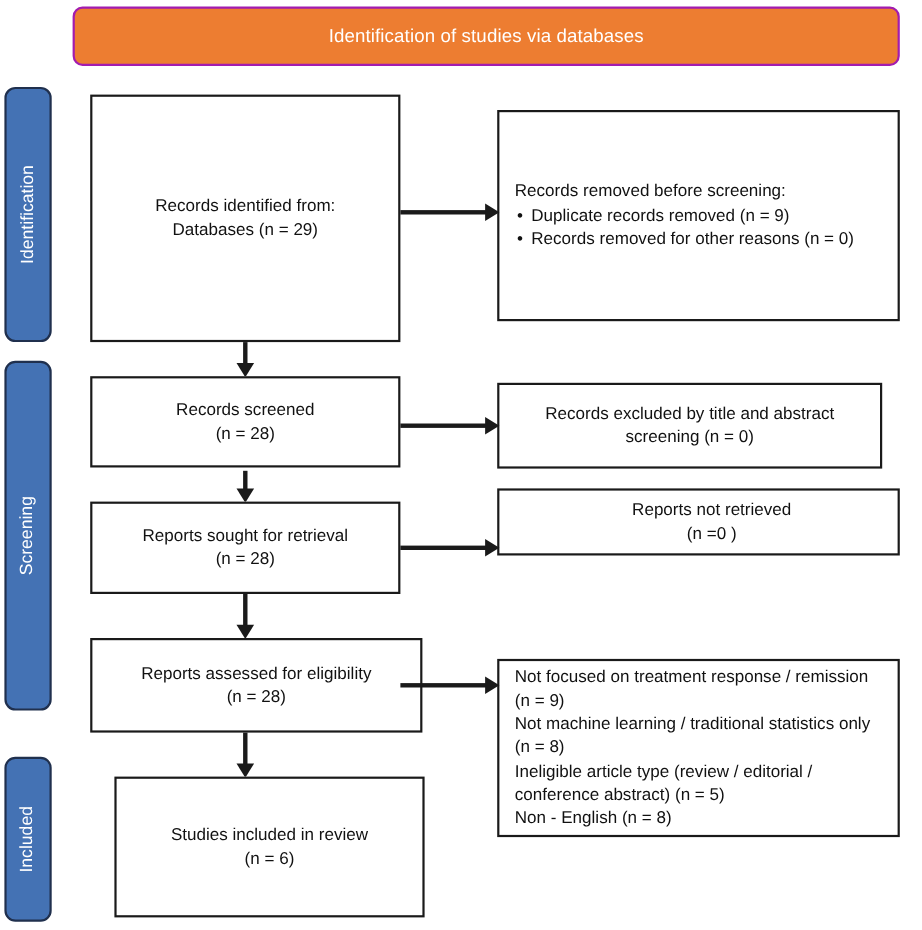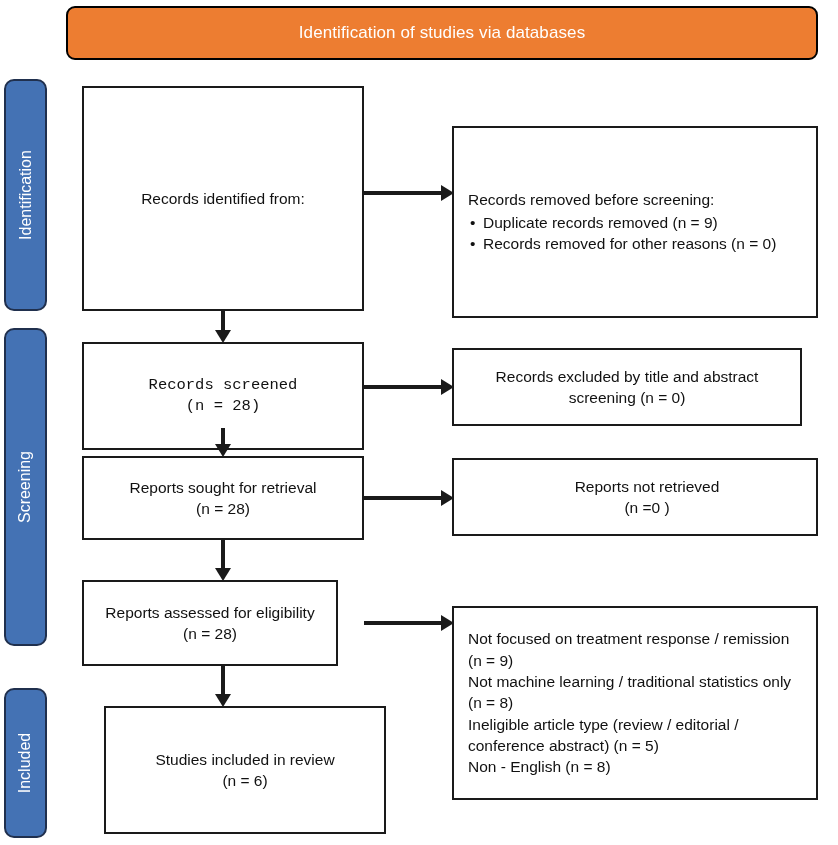--- a/index.html
+++ b/index.html
@@ -17,21 +17,21 @@
   }
 
   
   .banner {
     position: absolute;
     left: 66px;
     top: 6px;
     width: 752px;
     height: 54px;
     background: #ED7D31;
-    border: 2px solid #000000;
+    border: 2px solid #a21caf;
     border-radius: 9px;
     box-sizing: border-box;
     display: flex;
     align-items: center;
     justify-content: center;
   }
   .banner-text {
     color: #ffffff;
     font-size: 17px;
     letter-spacing: .1px;
@@ -67,36 +67,36 @@
     background: #ffffff;
     border: 2px solid #1a1a1a;
     box-sizing: border-box;
     display: flex;
     align-items: center;
     font-size: 15.5px;
     color: #111111;
     line-height: 1.38;
   }
   .box.center { justify-content: center; text-align: center; }
-  .box.left   { justify-content: flex-end; text-align: left; margin-top: 26px; }
+  .box.left   { justify-content: flex-end; text-align: left; }
   .box .pad { padding: 0 12px; width: 100%; box-sizing: border-box; }
   .box.left .pad { padding: 0 14px; }
 
   
   #box-identified { left: 82px; top: 86px;  width: 282px; height: 225px; }
-  #box-screened   { left: 82px; top: 342px; width: 282px; height: 108px; font-family: Liberation Mono, monospace; }
+  #box-screened   { left: 82px; top: 342px; width: 282px; height: 83px; }
   #box-sought     { left: 82px; top: 456px; width: 282px; height: 84px; }
-  #box-assessed   { left: 82px; top: 580px; width: 256px; height: 86px; }
+  #box-assessed   { left: 82px; top: 580px; width: 302px; height: 86px; }
   #box-included   { left: 82px; top: 706px; width: 282px; height: 128px; margin-left: 22px; }
 
   
   #box-removed      { left: 452px; top: 100px; width: 366px; height: 192px; }
   #box-excluded     { left: 452px; top: 348px; width: 350px; height: 78px; }
-  #box-notretrieved { left: 452px; top: 458px; width: 366px; height: 78px; padding-left: 24px; }
-  #box-reasons      { left: 452px; top: 580px; width: 366px; height: 194px; }
+  #box-notretrieved { left: 452px; top: 444px; width: 366px; height: 61px; padding-left: 24px; }
+  #box-reasons      { left: 452px; top: 599px; width: 366px; height: 162px; }
 
   
   .bullet-head { margin: 0 0 1px 0; }
   ul.bullets { margin: 0; padding: 0; list-style: none; }
   ul.bullets li {
     position: relative;
     padding-left: 15px;
     margin: 0;
   }
   ul.bullets li::before {
@@ -181,20 +181,21 @@
   <div class="stage-tab" id="tab-screening">
     <span>Screening</span>
   </div>
   <div class="stage-tab" id="tab-included">
     <span>Included</span>
   </div>
 
   <div class="box center" id="box-identified">
     <div class="pad">
       <div>Records identified from:</div>
+      <div>Databases (n = 29)</div>
     </div>
   </div>
 
   <div class="box left" id="box-removed">
     <div class="pad">
       <div class="bullet-head">Records removed before screening:</div>
       <ul class="bullets">
         <li>Duplicate records removed (n = 9)</li>
         <li>Records removed for other reasons (n = 0)</li>
       </ul>

